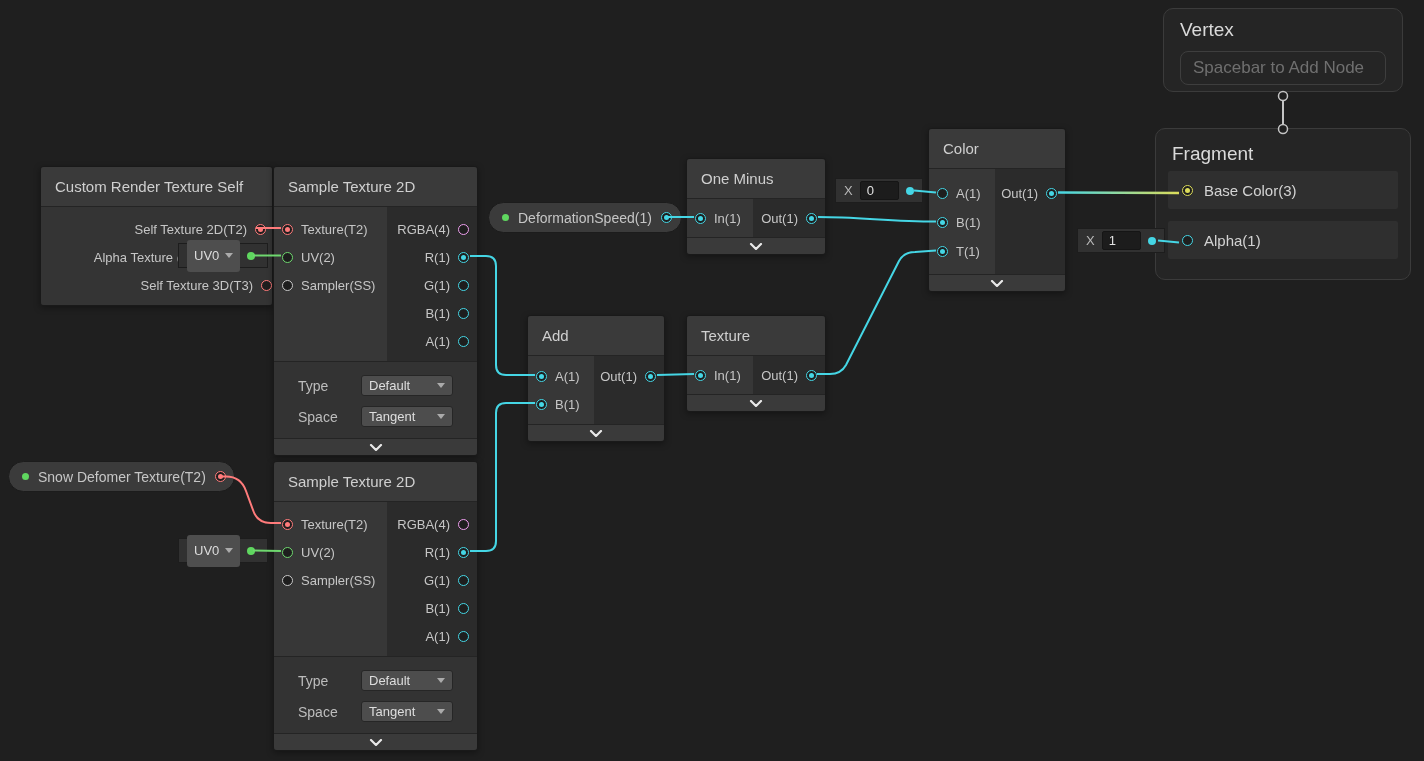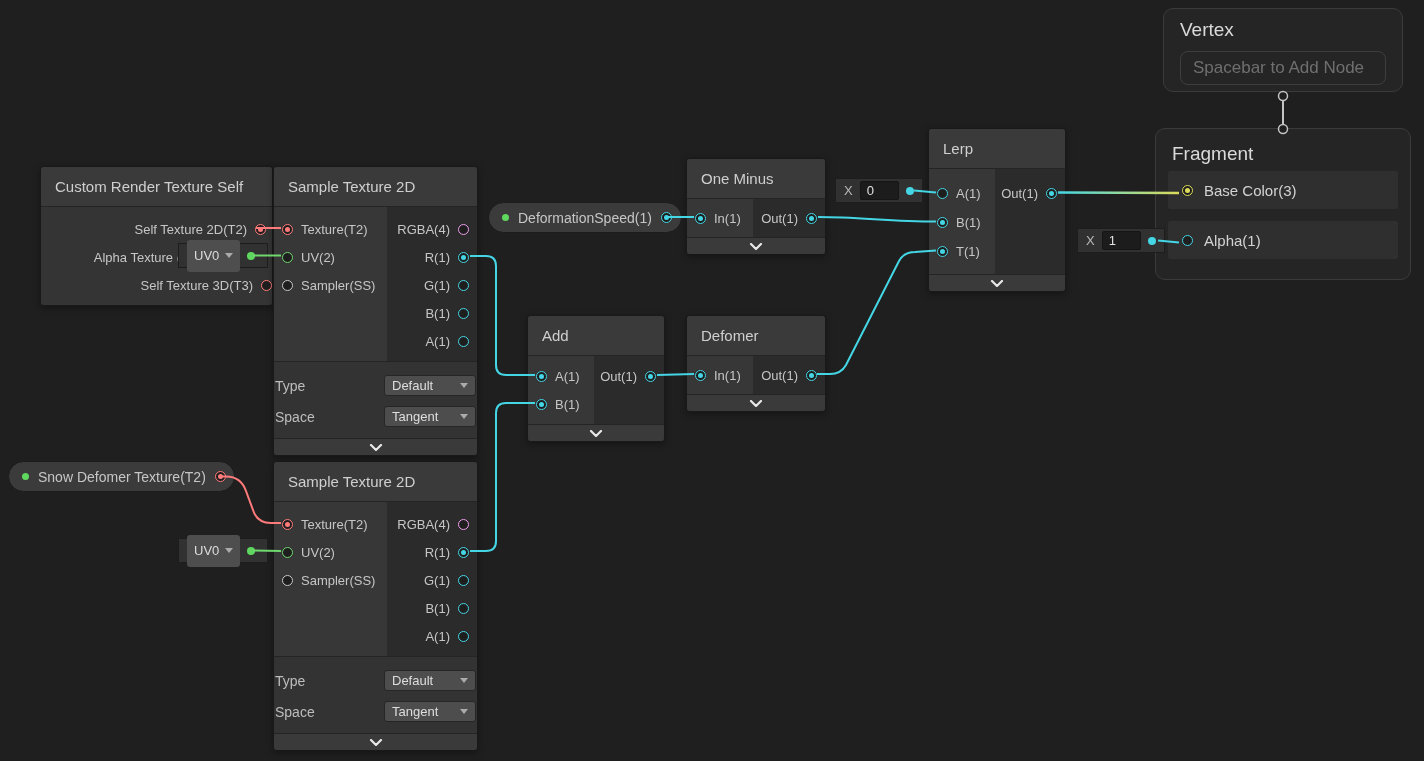--- a/index.html
+++ b/index.html
@@ -27,21 +27,21 @@
   .port { width:11px; height:11px; border:1.5px solid #999; border-radius:50%;
           background:#1E1E1E; position:relative; flex:none; }
   .port.conn::after { content:""; position:absolute; inset:2px; border-radius:50%; }
   .p-cyan   { border-color:#45D6E5; } .p-cyan.conn::after   { background:#45D6E5; }
   .p-red    { border-color:#FF7B7B; } .p-red.conn::after    { background:#FF7B7B; }
   .p-green  { border-color:#6FD86F; }
   .p-pink   { border-color:#EE9EEE; }
   .p-yellow { border-color:#DCDC5A; } .p-yellow.conn::after { background:#DCDC5A; }
   .p-grey   { border-color:#C9C9C9; }
 
-  .params { background:#333333; border-top:1px solid #242424; padding:8px 1px 6px; }
+  .params { background:#333333; border-top:1px solid #242424; padding:8px 24px 6px; }
   .param-row { display:flex; align-items:center; height:31px; }
   .param-label { flex:1; color:#BDBDBD; font-size:14px; }
   .select { width:92px; height:21px; background:#4D4D4D; border:1px solid #262626;
             border-radius:3px; display:flex; align-items:center; justify-content:space-between;
             padding:0 7px; color:#DEDEDE; font-size:13px; }
   .caret { width:0; height:0; border-left:4px solid transparent;
            border-right:4px solid transparent; border-top:5px solid #ABABAB; }
 
   .collapse { height:17px; background:#3A3A3A; border-top:1px solid #242424;
               display:flex; align-items:center; justify-content:center;
@@ -316,21 +316,21 @@
       </div>
     </div>
     <div class="collapse">
       <svg width="14" height="7">
           <polyline points="2,1 7,6 12,1" stroke="#E8E8E8" stroke-width="2.2" fill="none" stroke-linecap="round" stroke-linejoin="round"></polyline>
         </svg>
     </div>
   </div>
 
   <div class="node" style="left:686px; top:315px; width:140px;">
-    <div class="node-title">Defomer</div>
+    <div class="node-title">Texture</div>
     <div class="body">
       <div class="col-in" style="width:66px; padding:0;">
         <div class="row in" style="height:38px;">
           <span class="port p-cyan conn"></span>
           <span class="plabel">In(1)</span>
         </div>
       </div>
       <div class="col-out" style="padding:0;">
         <div class="row out" style="height:38px;">
           <span class="plabel">Out(1)</span>
@@ -339,21 +339,21 @@
       </div>
     </div>
     <div class="collapse">
       <svg width="14" height="7">
           <polyline points="2,1 7,6 12,1" stroke="#E8E8E8" stroke-width="2.2" fill="none" stroke-linecap="round" stroke-linejoin="round"></polyline>
         </svg>
     </div>
   </div>
 
   <div class="node" style="left:928px; top:128px; width:138px;">
-    <div class="node-title">Lerp</div>
+    <div class="node-title">Color</div>
     <div class="body">
       <div class="col-in" style="width:66px; padding:10px 0 8px;">
         <div class="row in" style="height:29px;">
           <span class="port p-cyan"></span>
           <span class="plabel">A(1)</span>
         </div>
         <div class="row in" style="height:29px;">
           <span class="port p-cyan conn"></span>
           <span class="plabel">B(1)</span>
         </div>

